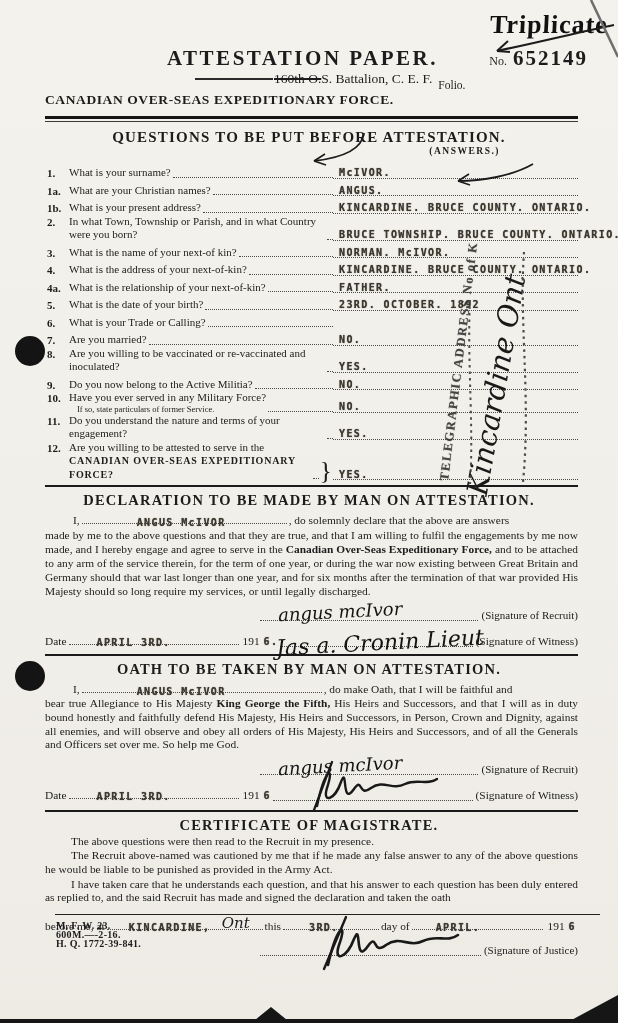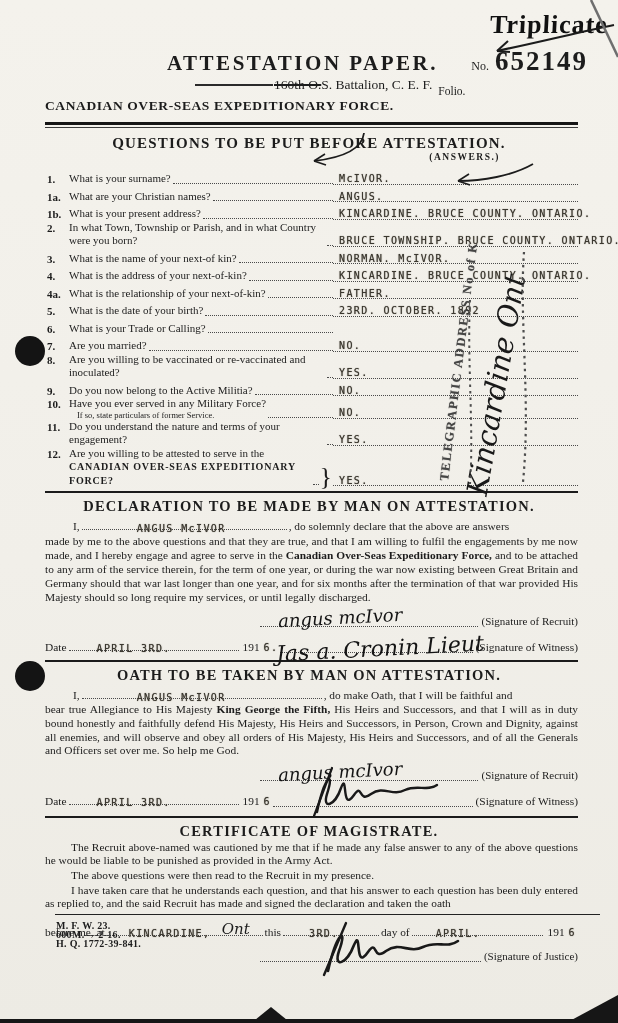--- a/index.html
+++ b/index.html
@@ -8,21 +8,21 @@
     background:linear-gradient(180deg,#f4f2ec 0%,#f1efe9 55%,#edebe4 100%);
     font-family:"Liberation Serif","DejaVu Serif",serif; color:#1c1c1c;
   }
   
   .triplicate {position:absolute; top:10px; right:10px; font-size:26px; font-weight:bold;
     letter-spacing:1px; transform:skewX(-3deg); color:#111;}
   .hdr {margin:46px 30px 0 45px; position:relative;}
   .title-row {display:flex; align-items:baseline;}
   .attestation-title {font-size:21px; font-weight:bold; letter-spacing:2.5px; margin-left:122px; white-space:nowrap;}
   .no-label {font-size:12px; margin-left:auto; margin-right:6px;}
-  .serial {font-size:27px; font-weight:bold; letter-spacing:2px; white-space:nowrap;font-family:Liberation Serif, serif;}
+  .serial {font-size:21px; font-weight:bold; letter-spacing:2px; white-space:nowrap;font-family:Liberation Serif, serif;}
   .battalion-row {display:flex; align-items:baseline; margin:0 0 0 150px; font-size:13.5px;}
   .strike-line {width:78px; border-top:2px solid #2a2a2a; align-self:center; margin-right:1px;}
   .struck {text-decoration:line-through; text-decoration-thickness:2px;}
   .folio {font-size:11.5px; margin-left:6px; position:relative; top:6px;}
   .force-line {font-size:13.5px; font-weight:bold; letter-spacing:0.6px; margin-top:5px;}
   
   .rule {margin:0 40px 0 45px; border-top:2.2px solid #1b1b1b;}
   .rule-double {margin:8px 40px 0 45px; border-top:3px solid #151515; border-bottom:1px solid #3a3a3a; height:2px;}
   
   .qhead {text-align:center; font-size:15px; font-weight:bold; letter-spacing:1.2px; margin-top:7px;}
@@ -30,21 +30,21 @@
   .qlist {margin:6px 40px 0 45px;}
   .qrow {display:flex; align-items:flex-end; min-height:17.5px; font-size:11px; line-height:13.5px;}
   .qleft {flex:0 0 264px; display:flex; align-items:flex-end; position:relative; padding-left:24px;}
   .qnum {position:absolute; left:2px; top:1px; font-weight:bold;}
   .qtext {flex:0 1 auto;}
   .q2line {display:block; font-size:10px; letter-spacing:0.8px; font-weight:bold;}
   .qnote {display:block; font-size:8.5px; margin-left:8px; line-height:9px;}
   .leader {flex:1 1 6px; min-width:6px; border-bottom:1.4px dotted #4a4a4a; margin:0 0 2px 2px;}
   .brace {font-size:26px; line-height:20px; font-weight:400; padding:0 1px;}
   .ansarea {flex:1 1 auto; position:relative; border-bottom:1.4px dotted #4a4a4a; height:15px; margin-bottom:1px;}
-  .typed {font-family:"DejaVu Sans Mono","Liberation Mono",monospace; font-size:10px; font-weight:normal;
+  .typed {font-family:"DejaVu Sans Mono","Liberation Mono",monospace; font-size:10px; font-weight:bold;
     letter-spacing:1.4px; color:#3a372f; text-shadow:0 0 1px rgba(70,64,52,0.85); white-space:nowrap;}
   .ans {position:absolute; left:6px; bottom:-2px;}
   
   .sec-head {text-align:center; font-size:14.5px; font-weight:bold; letter-spacing:1.2px; margin-top:5px;}
   .iline {display:flex; align-items:flex-end; margin:5px 40px 0 45px; font-size:11.4px;}
   .iline .i {margin-left:28px; white-space:nowrap;}
   .dotfill {flex:1; border-bottom:1.4px dotted #4a4a4a; position:relative; margin:0 2px 2px;}
   .typed-center {position:absolute; left:55px; bottom:-5px;}
   .lead-in {white-space:nowrap;}
   .para {margin:2px 40px 0 45px; font-size:11.4px; line-height:14.1px; text-align:justify;}
@@ -418,22 +418,22 @@
           <path d="M41,2 L23,50" fill="none" stroke="#191919" stroke-width="2.2" stroke-linecap="round"></path>
         </svg>
       </span>
     </span>
     <span class="sig-label">(Signature of Witness)</span>
   </div>
 
   <div class="rule" style="margin-top:9px;"></div>
 
   <div class="sec-head">CERTIFICATE OF MAGISTRATE.</div>
+  <div class="para para-tight indent">The above questions were then read to the Recruit in my presence.</div>
   <div class="para para-tight indent">The Recruit above-named was cautioned by me that if he made any false answer to any of the above questions he would be liable to be punished as provided in the Army Act.</div>
-  <div class="para para-tight indent">The above questions were then read to the Recruit in my presence.</div>
   <div class="para para-tight indent">I have taken care that he understands each question, and that his answer to each question has been duly entered as replied to, and the said Recruit has made and signed the declaration and taken the oath</div>
   <div class="daterow" style="margin-top:10px;">
     <span class="w">before me, at</span>
     <span class="dseg" style="flex:1.3;">
       <span class="typed" style="left:22px;">KINCARDINE,</span>
       <span class="hand-inline" style="left:115px;">Ont</span>
     </span>
     <span class="w">this</span>
     <span class="dseg" style="flex:0.8;">
       <span class="typed" style="left:26px;">3RD.</span>

